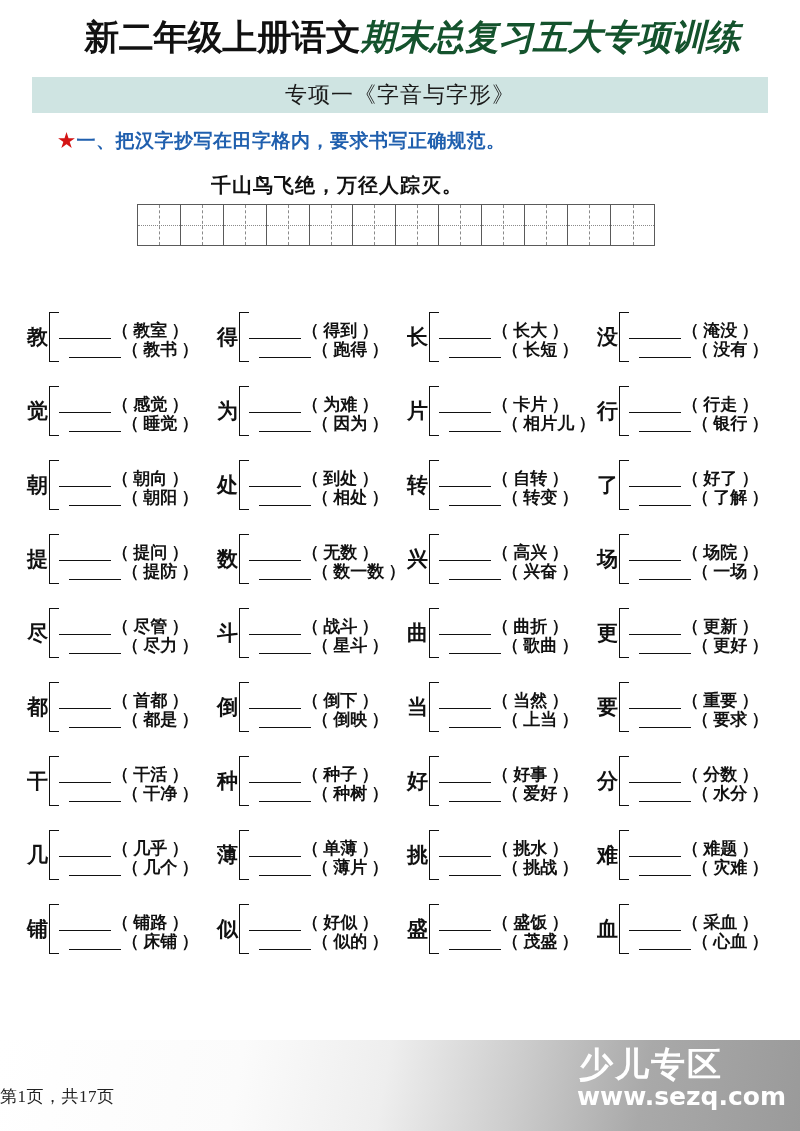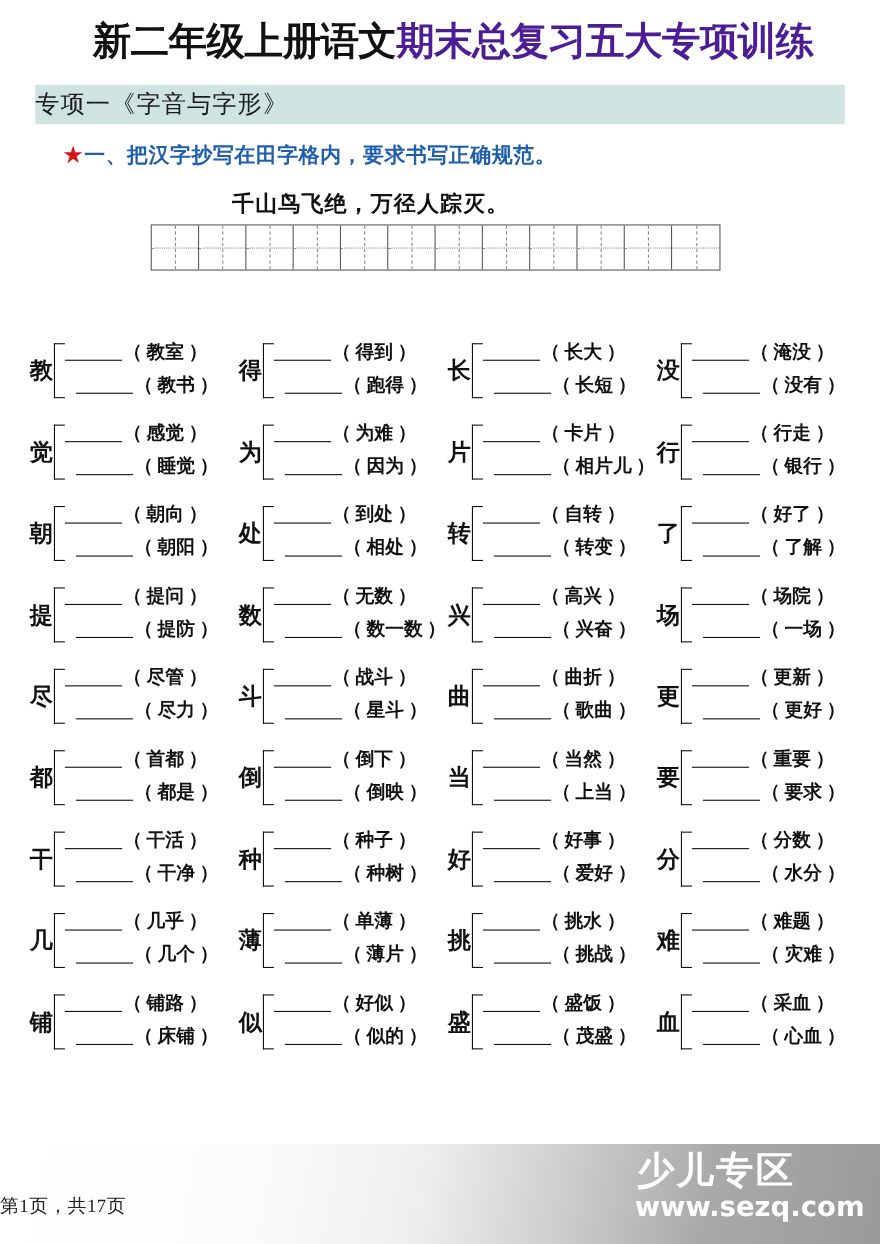--- a/index.html
+++ b/index.html
@@ -30,32 +30,33 @@
     left: 0;
     width: 800px;
     text-align: center;
     white-space: nowrap;
     font-size: 35px;
     font-weight: bold;
     letter-spacing: -0.5px;
     font-family: "Liberation Serif", "DejaVu Serif", serif;
   }
   .title-black { color: #111111; margin-left: 24px; }
-  .title-red   { color: #4c1d95; }
+  .title-red   { color: #14532d; font-style: italic; }
 
   
   .subtitle-band {
     position: absolute;
     top: 77px;
     left: 32px;
     width: 736px;
     height: 36px;
     background: #cfe4e2;
     display: flex;
     align-items: center;
+    justify-content: center;
   }
   .subtitle-text {
     font-size: 22px;
     color: #1a1a1a;
     font-weight: normal;
     letter-spacing: 1px;
     font-family: "Liberation Serif", "DejaVu Serif", serif;
   }
 
   
@@ -168,21 +169,21 @@
     position: relative;
     height: 62px;
   }
   .ex-row {
     position: absolute;
     left: 0;
     display: flex;
     align-items: flex-end;
     white-space: nowrap;
   }
-  .ex-row.top { top: 6px; text-align: center; }
+  .ex-row.top { top: 17px; text-align: center; }
   .ex-row.bot { top: 36px; }
   .ex-blank {
     display: inline-block;
     width: 52px;
     border-bottom: 1.8px solid #111;
     height: 15px;
     margin-right: 1px;
   }
   .ex-word {
     font-size: 17px;

